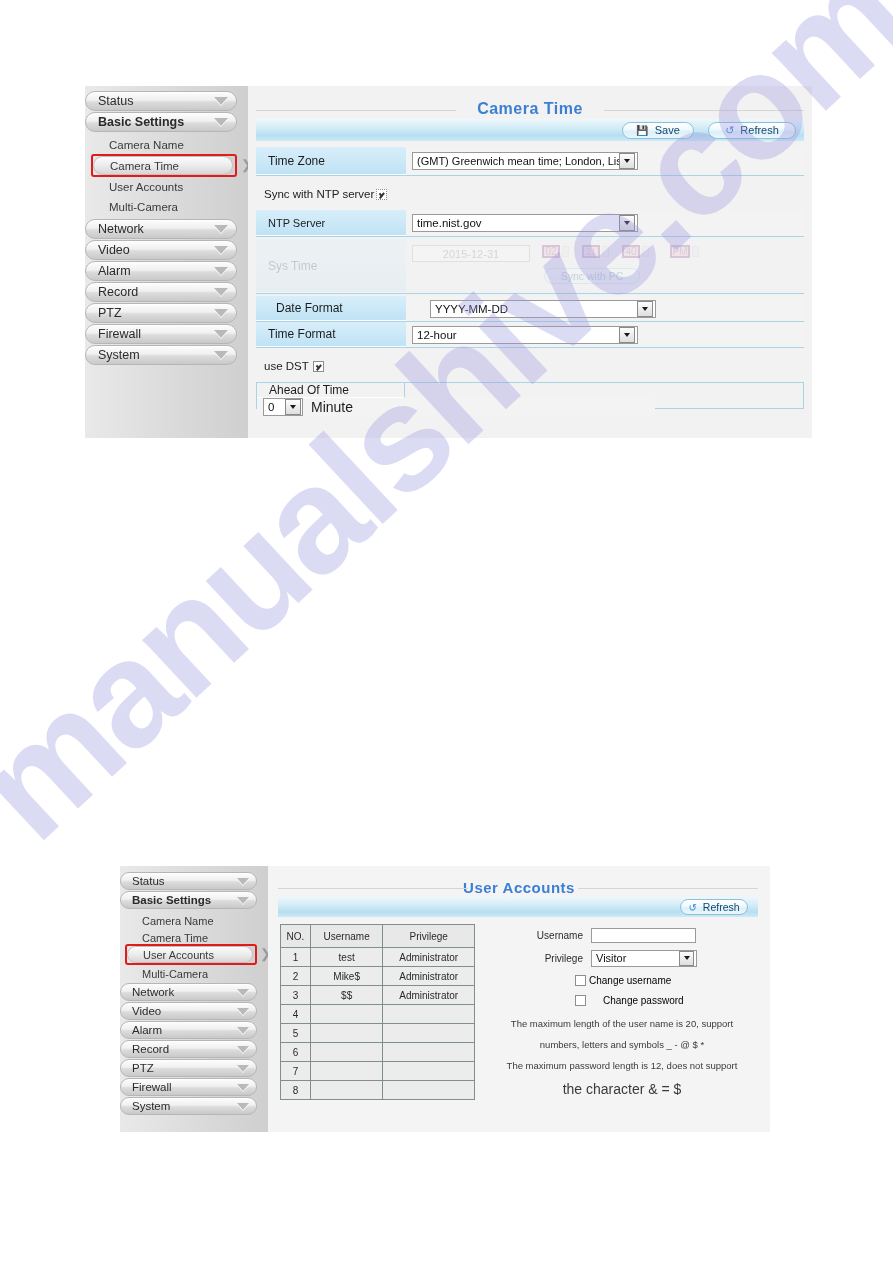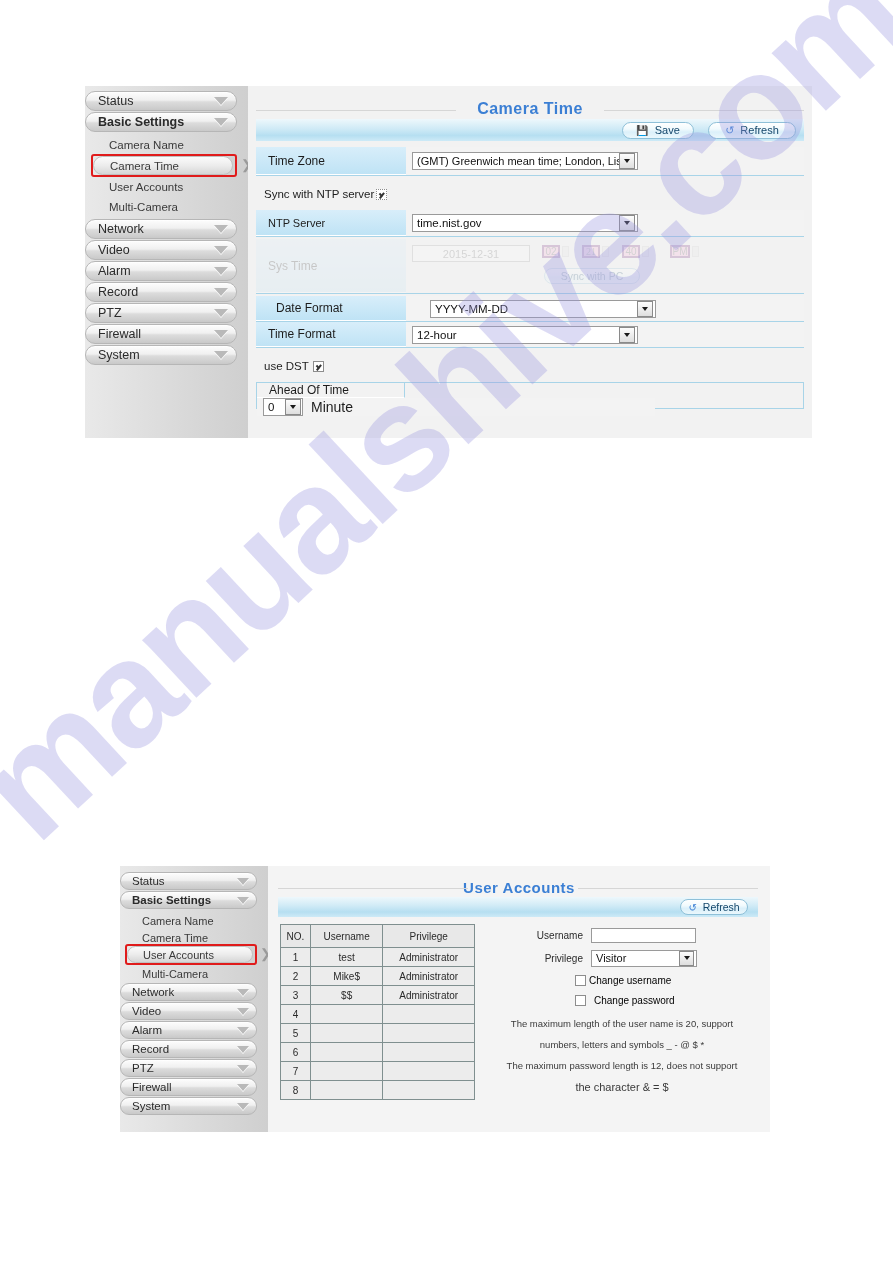--- a/index.html
+++ b/index.html
@@ -519,22 +519,22 @@
         </div>
       </div>
 
       <div class="form-line" style="height:20px;padding-left:92px;">
         <span class="chk"></span>
         <span style="font-size:10px;margin-left:3px;">Change username</span>
       </div>
 
       <div class="form-line" style="height:20px;padding-left:92px;">
         <span class="chk"></span>
-        <span style="font-size:10px;margin-left:8px;">Change password</span>
+        <span style="font-size:10px;margin-left:17px;">Change password</span>
       </div>
 
       <div class="help" style="font-size:9.5px;margin-top:8px;">The maximum length of the user name is 20, support</div>
       <div class="help" style="font-size:9.5px;margin-top:10px;">numbers, letters and symbols _ - @ $ *</div>
       <div class="help" style="font-size:9.5px;margin-top:10px;">The maximum password length is 12, does not support</div>
-      <div class="help" style="font-size:11px;margin-top:10px;">the character &amp; = $</div>
+      <div class="help" style="font-size:14px;margin-top:10px;">the character &amp; = $</div>
     </div>
   </div>
 </div>
 
 </body></html>

